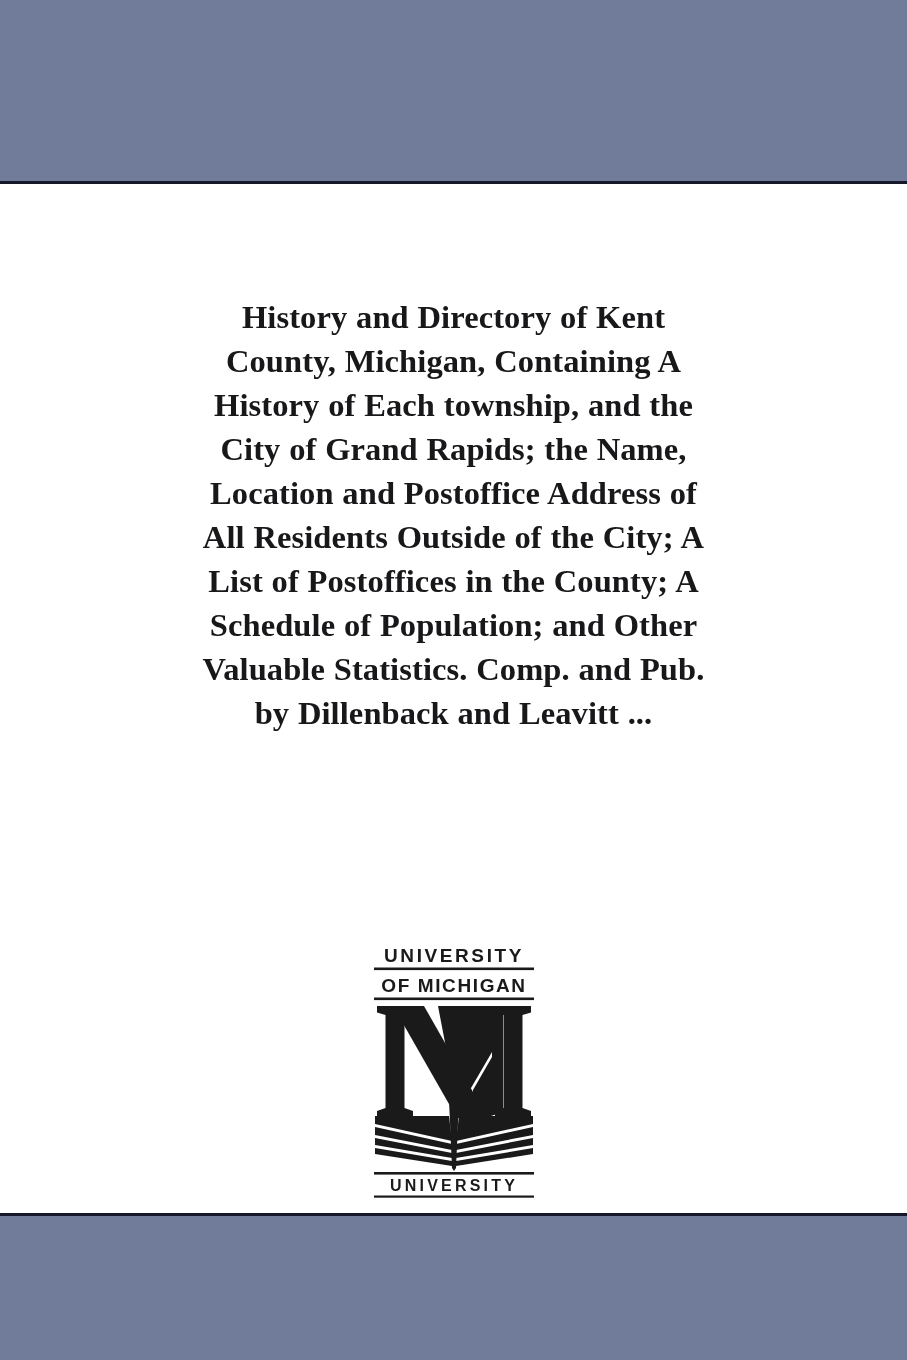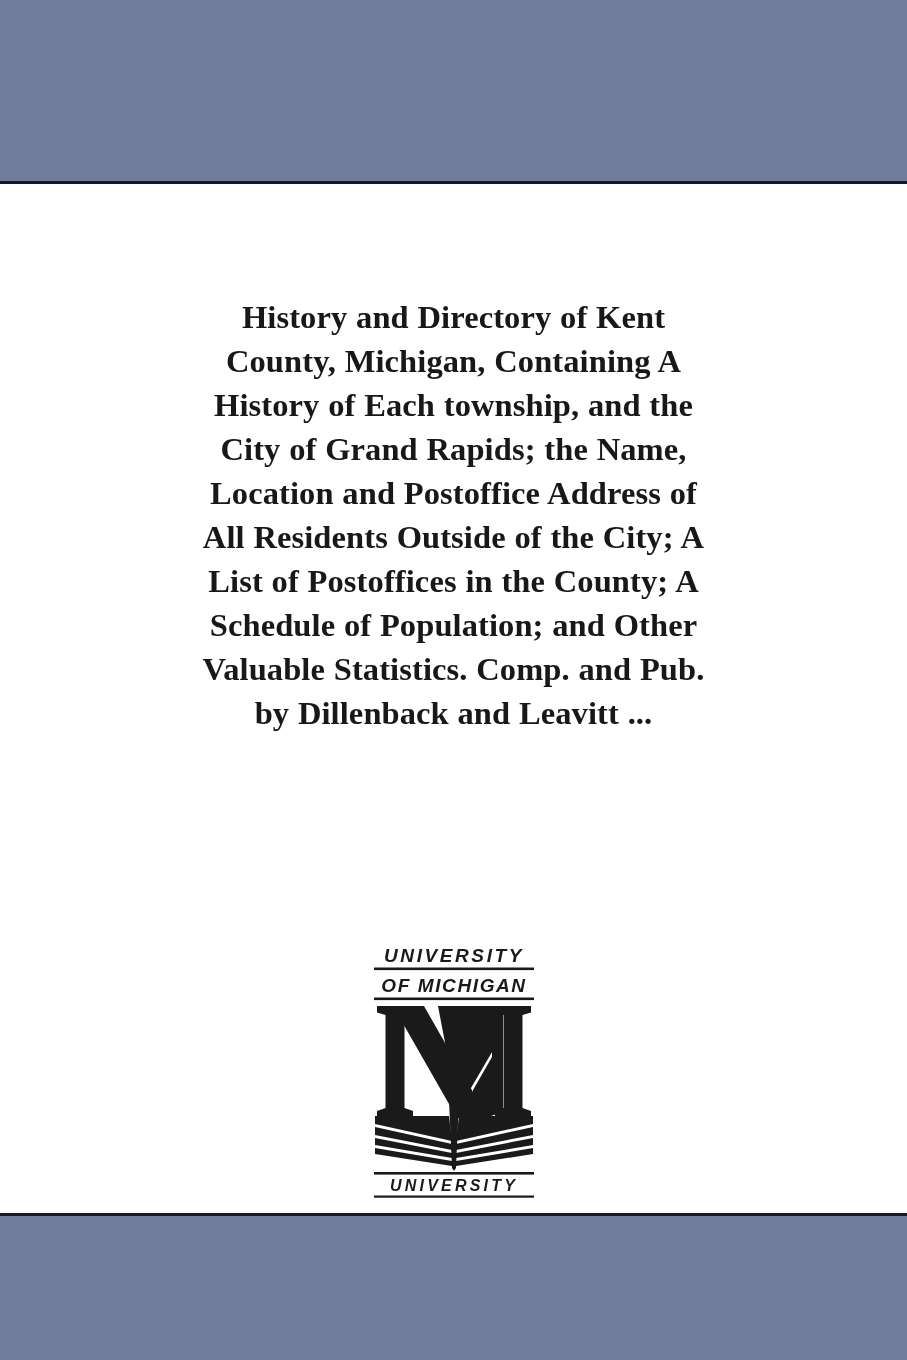--- a/index.html
+++ b/index.html
@@ -70,21 +70,20 @@
     text-align: center;
     word-spacing: 0.5px;
   }
 
   
   .logo {
     position: absolute;
     top: 756px;          
     left: 369px;
     width: 170px;
-    font-style: italic;
   }
   .logo svg {
     display: block;
     width: 170px;
     height: 262px;
   }
 </style>
 </head>
 <body>
 

